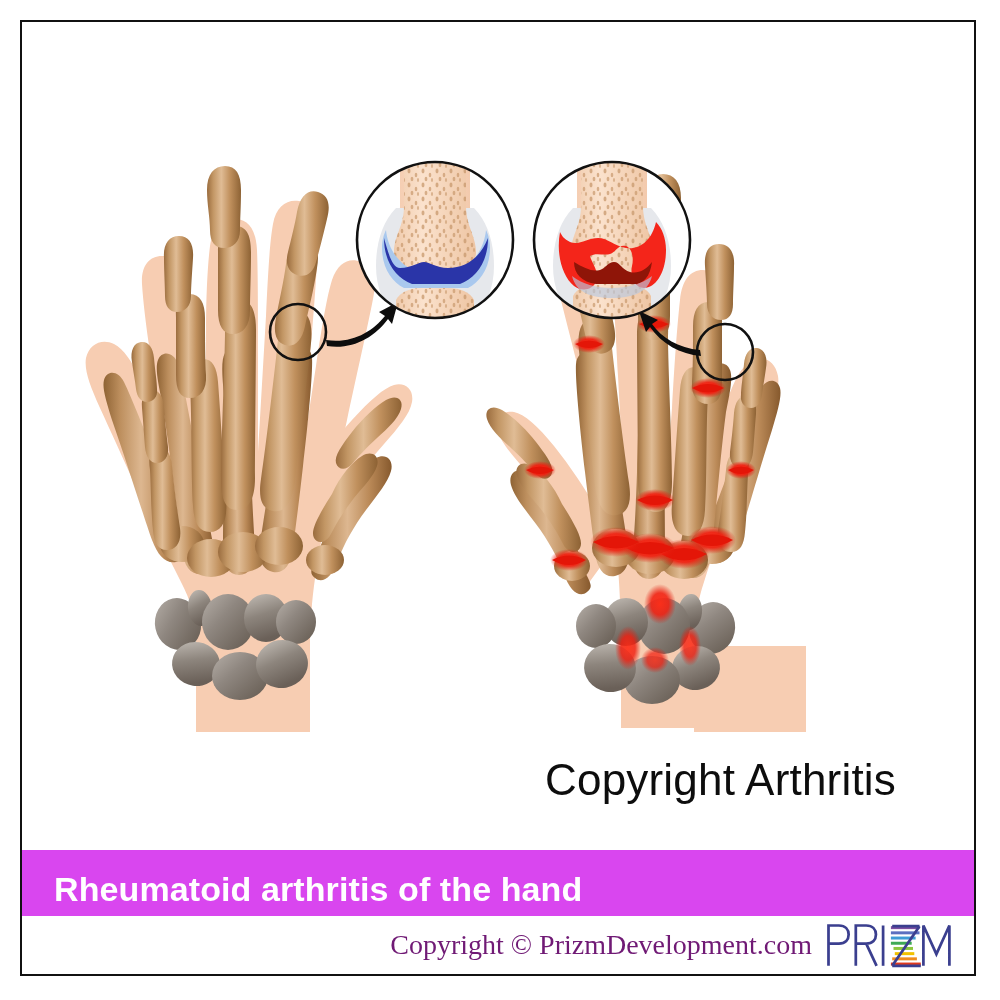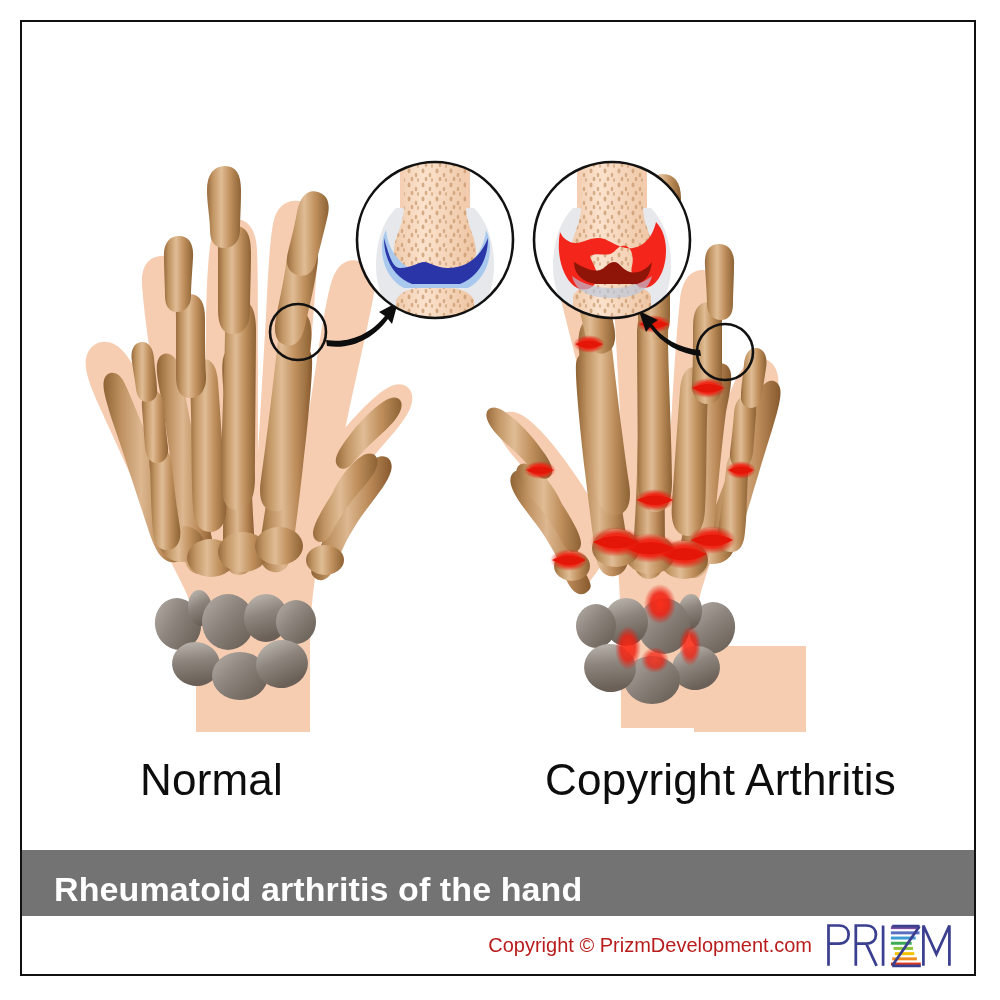--- a/index.html
+++ b/index.html
@@ -17,29 +17,29 @@
 
   
   .hand-label{position:absolute;color:#0d0d0d;font-size:44px;
               letter-spacing:.2px;white-space:nowrap;
               font-family:"Liberation Sans","DejaVu Sans",sans-serif;}
   #label-normal{left:140px;top:755px;}
   #label-ra{left:545px;top:755px;}
 
   
   #banner{position:absolute;left:22px;top:850px;width:952px;height:78px;
-          background:#737373;display:flex;align-items:center;}
+          background:#d946ef;display:flex;align-items:center;}
   #banner-text{color:#ffffff;font-size:34px;font-weight:bold;
                padding-left:32px;letter-spacing:.1px;white-space:nowrap;}
 
   
   #footer{position:absolute;left:22px;top:916px;width:952px;height:58px;
           background:#ffffff;display:flex;align-items:center;
           justify-content:flex-end;}
-  #copyright{color:#b91c1c;font-size:20px;padding-right:10px;white-space:nowrap;}
+  #copyright{color:#701a75;font-size:28px;padding-right:10px;white-space:nowrap;font-family:Liberation Serif, serif;}
   #logo{width:130px;height:50px;margin-right:22px;}
 </style>
 </head>
 <body>
 
 <div id="page">
 
   <div id="frame"></div>
 
   <svg id="canvas" viewBox="0 0 1000 1000">
@@ -403,21 +403,20 @@
 
         <path fill="#8f1508" d="M574,262 C584,268 592,272 600,270 C606,268 608,262 614,262 C620,262 622,270 630,272
                  C638,274 646,270 652,262 C650,278 642,286 630,284 L596,284 C582,282 574,274 574,262 Z"></path>
 
         <path fill="#b9c8de" opacity=".65" d="M572,276 C582,284 596,288 612,288 C628,288 642,284 652,276 C648,292 634,298 612,298 C590,298 576,292 572,276 Z"></path>
       </g>
       <circle cx="612" cy="240" r="78" fill="none" stroke="#111111" stroke-width="2.6"></circle>
     </g>
   </svg>
 
-  <div id="label-normal" class="hand-label">Normal</div>
 
   <div id="label-ra" class="hand-label">Copyright Arthritis</div>
 
   <div id="banner">
     <span id="banner-text">Rheumatoid arthritis of the hand</span>
   </div>
 
   <div id="footer">
     <span id="copyright">Copyright © PrizmDevelopment.com</span>
 

